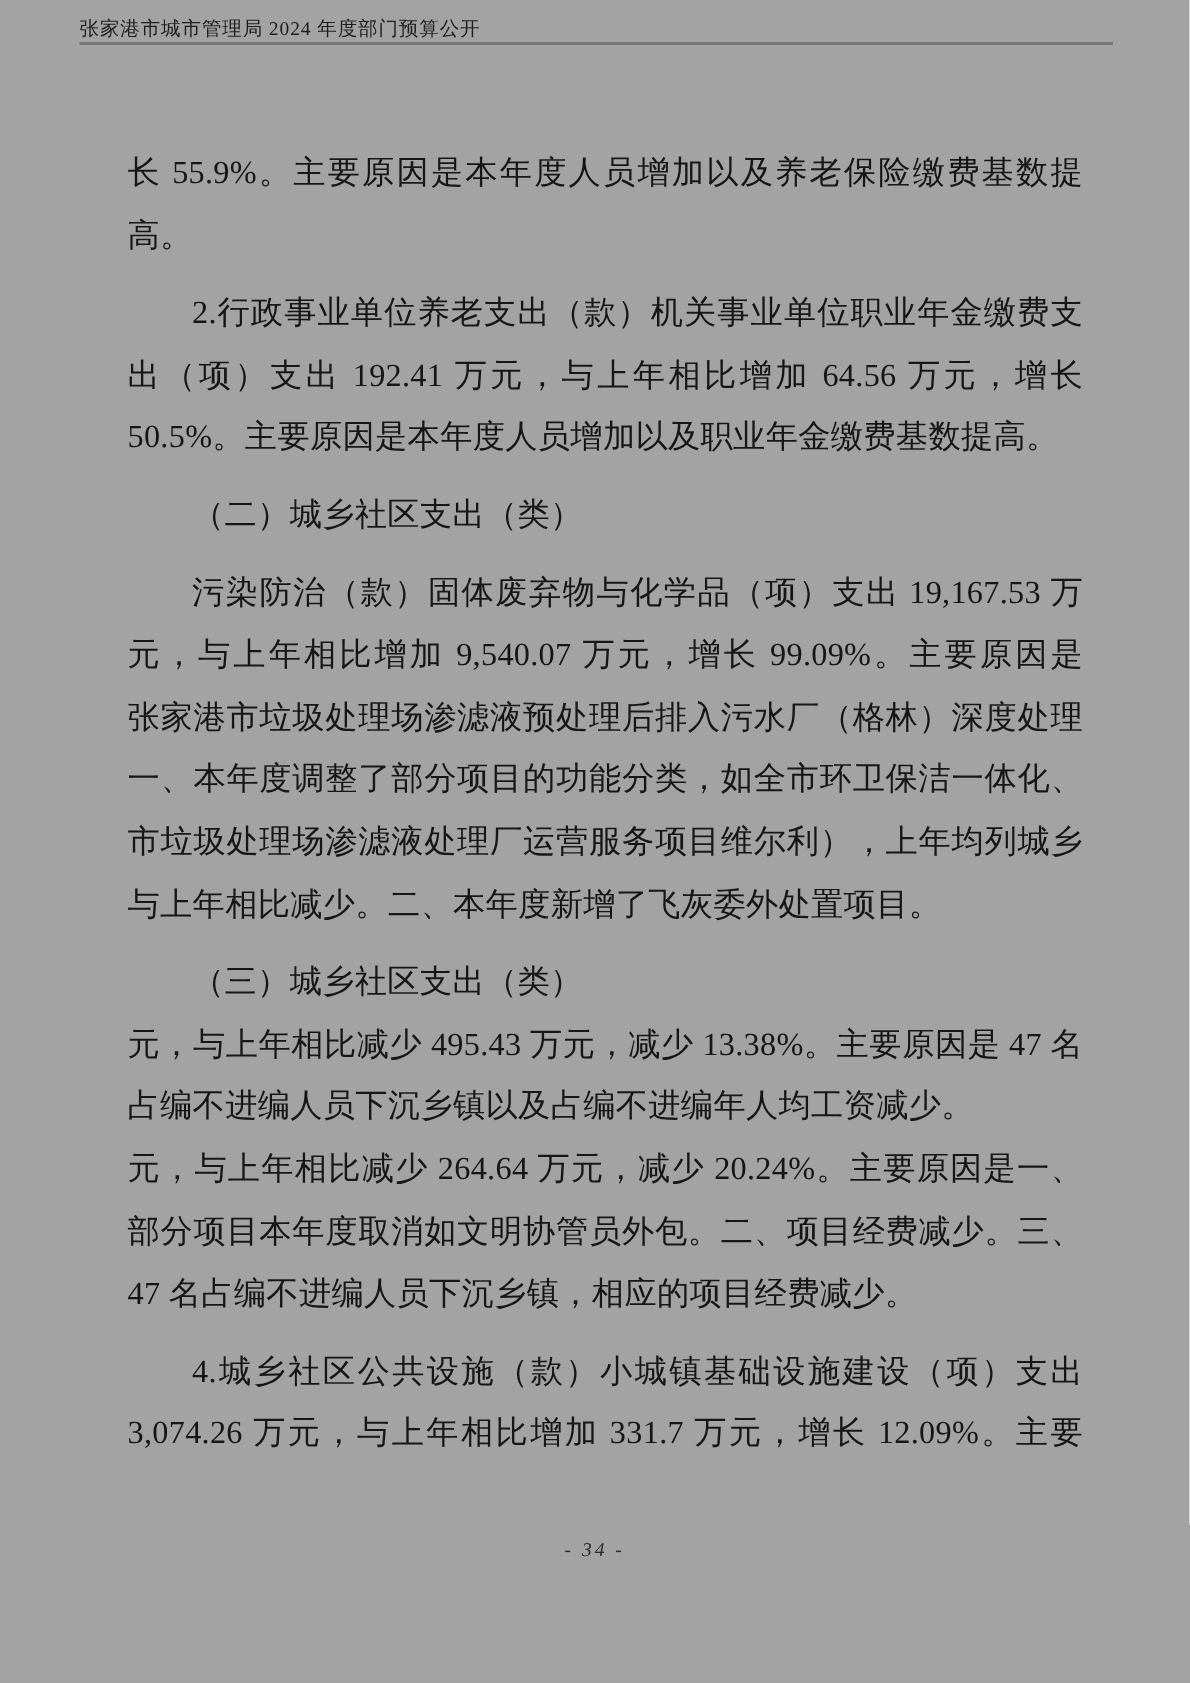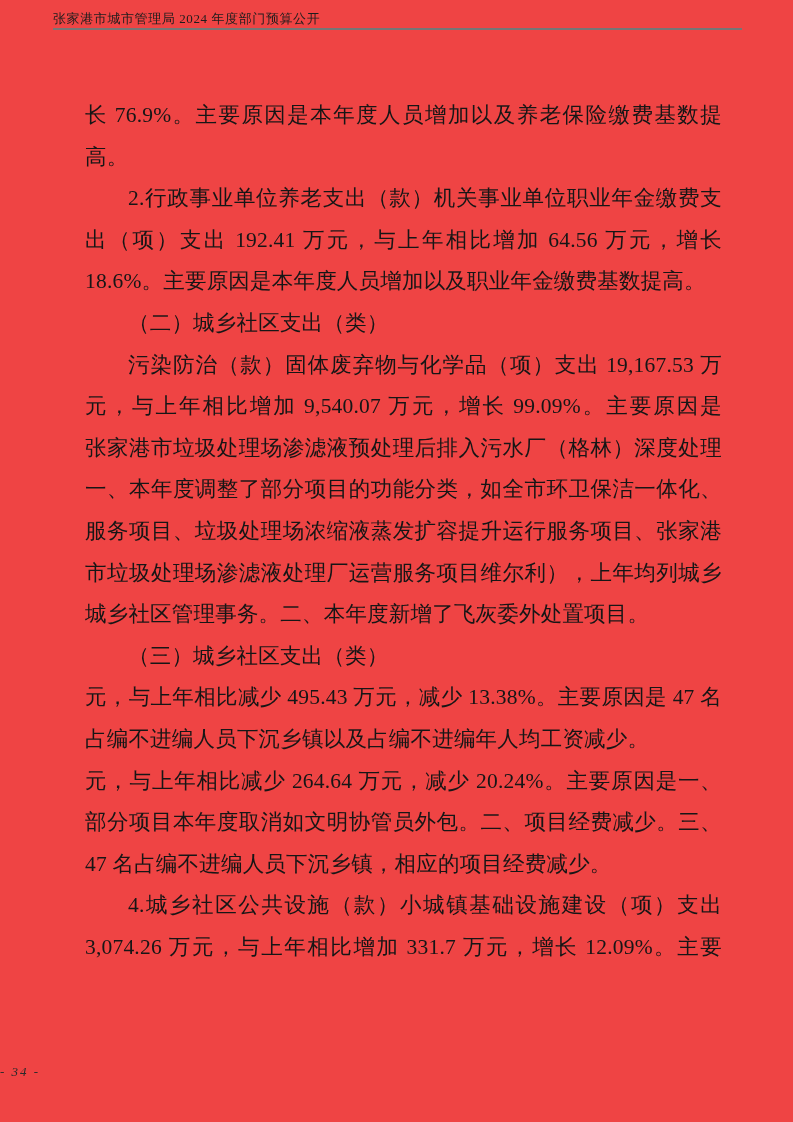--- a/index.html
+++ b/index.html
@@ -4,21 +4,21 @@
 <style>
   html, body {
     margin: 0;
     padding: 0;
     background: #ffffff;
   }
   .page {
     position: relative;
     width: 793px;
     height: 1122px;
-    background: #ef4444;
+    background: #a3a3a3;
     overflow: hidden;
     font-family: "Liberation Serif", "DejaVu Serif", serif;
     color: #161616;
   }
   .header {
     position: absolute;
     left: 53px;
     top: 11px;
     width: 689px;
   }
@@ -49,59 +49,59 @@
   .line.fill {
     text-align: justify;
     text-align-last: justify;
   }
   .line.nofill {
     white-space: nowrap;
     text-align: left;
   }
   .line.indent {
     padding-left: 43px;
+    margin-top: 10px;
   }
   .footer {
     position: absolute;
     left: 0;
     right: 0;
-    top: 1062px;
-    text-align: left;
+    top: 1024px;
+    text-align: center;
     font-style: italic;
   }
   .page-number {
     font-size: 13px;
     letter-spacing: 2px;
     color: #2a2a2a;
   }
 </style>
 </head>
 <body>
 
 <div class="page">
 
   <div class="header">
     <div class="header-title">张家港市城市管理局 2024 年度部门预算公开</div>
     <div class="header-rule"></div>
   </div>
 
   <div class="content" id="content">
-      <div class="line fill">长 76.9%。主要原因是本年度人员增加以及养老保险缴费基数提</div>
+      <div class="line fill">长 55.9%。主要原因是本年度人员增加以及养老保险缴费基数提</div>
       <div class="line nofill">高。</div>
       <div class="line fill indent">2.行政事业单位养老支出（款）机关事业单位职业年金缴费支</div>
       <div class="line fill">出（项）支出 192.41 万元，与上年相比增加 64.56 万元，增长</div>
-      <div class="line nofill">18.6%。主要原因是本年度人员增加以及职业年金缴费基数提高。</div>
+      <div class="line nofill">50.5%。主要原因是本年度人员增加以及职业年金缴费基数提高。</div>
       <div class="line nofill indent">（二）城乡社区支出（类）</div>
       <div class="line fill indent">污染防治（款）固体废弃物与化学品（项）支出 19,167.53 万</div>
       <div class="line fill">元，与上年相比增加 9,540.07 万元，增长 99.09%。主要原因是</div>
       <div class="line fill">张家港市垃圾处理场渗滤液预处理后排入污水厂（格林）深度处理</div>
       <div class="line fill">一、本年度调整了部分项目的功能分类，如全市环卫保洁一体化、</div>
-      <div class="line fill">服务项目、垃圾处理场浓缩液蒸发扩容提升运行服务项目、张家港</div>
       <div class="line fill">市垃圾处理场渗滤液处理厂运营服务项目维尔利），上年均列城乡</div>
-      <div class="line nofill">城乡社区管理事务。二、本年度新增了飞灰委外处置项目。</div>
+      <div class="line nofill">与上年相比减少。二、本年度新增了飞灰委外处置项目。</div>
       <div class="line nofill indent">（三）城乡社区支出（类）</div>
       <div class="line fill">元，与上年相比减少 495.43 万元，减少 13.38%。主要原因是 47 名</div>
       <div class="line nofill">占编不进编人员下沉乡镇以及占编不进编年人均工资减少。</div>
       <div class="line fill">元，与上年相比减少 264.64 万元，减少 20.24%。主要原因是一、</div>
       <div class="line fill">部分项目本年度取消如文明协管员外包。二、项目经费减少。三、</div>
       <div class="line nofill">47 名占编不进编人员下沉乡镇，相应的项目经费减少。</div>
       <div class="line fill indent">4.城乡社区公共设施（款）小城镇基础设施建设（项）支出</div>
       <div class="line fill">3,074.26 万元，与上年相比增加 331.7 万元，增长 12.09%。主要</div>
     </div>
 

